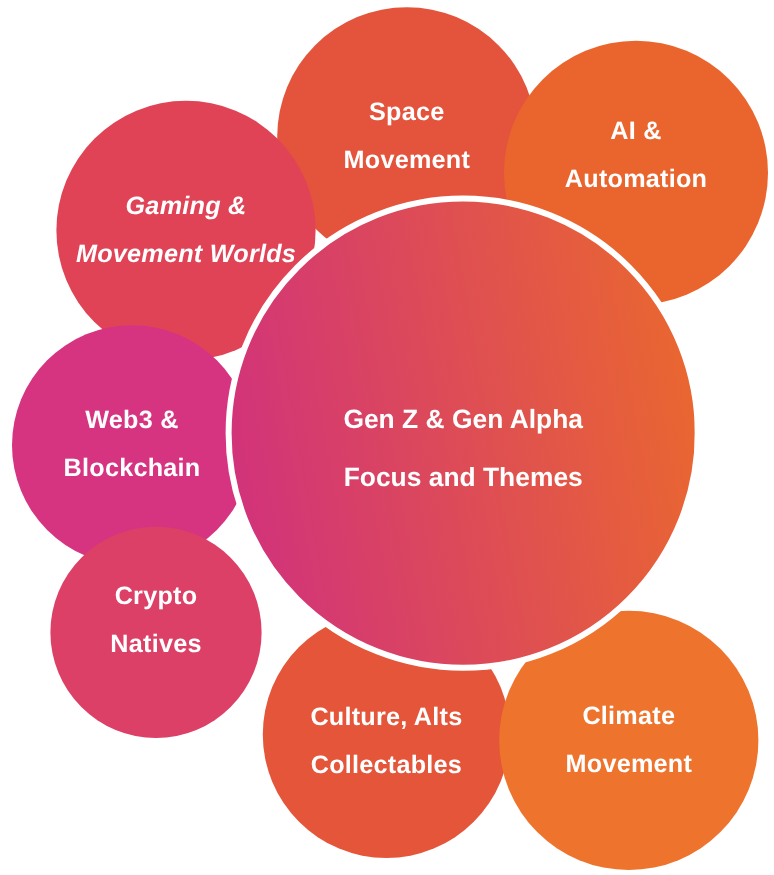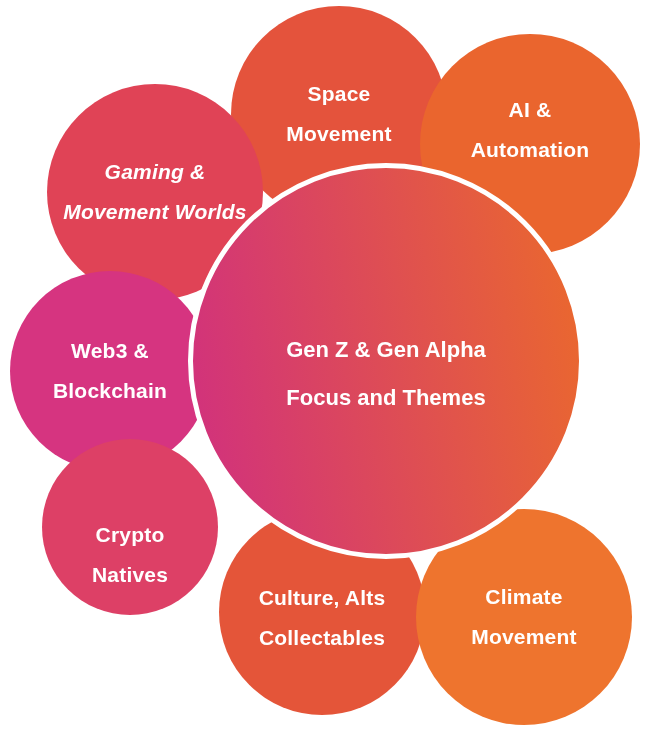--- a/index.html
+++ b/index.html
@@ -69,21 +69,21 @@
   <div class="bubble b-gaming" style="background-color: rgb(224, 67, 86);">
     <span class="line">Gaming &amp;</span>
     <span class="line">Movement Worlds</span>
   </div>
 
   <div class="bubble b-web3" style="background-color: rgb(214, 52, 128);">
     <span class="line">Web3 &amp;</span>
     <span class="line">Blockchain</span>
   </div>
 
-  <div class="bubble b-crypto" style="background-color: rgb(221, 64, 102); justify-content: flex-end;">
+  <div class="bubble b-crypto" style="background-color: rgb(221, 64, 102);">
     <span class="line">Crypto</span>
     <span class="line">Natives</span>
   </div>
 
   <div class="bubble b-culture" style="background-color: rgb(228, 85, 57);">
     <span class="line">Culture, Alts</span>
     <span class="line">Collectables</span>
   </div>
 
   <div class="bubble b-climate" style="background-color: rgb(238, 116, 46);">

